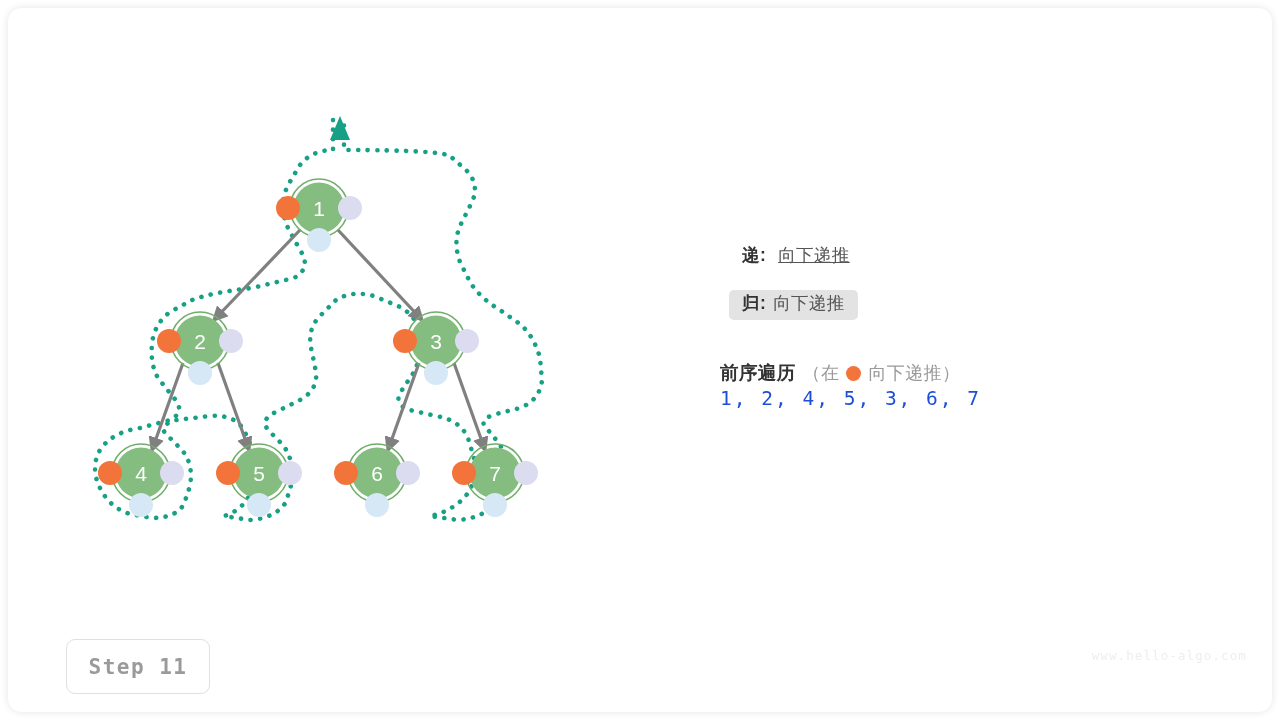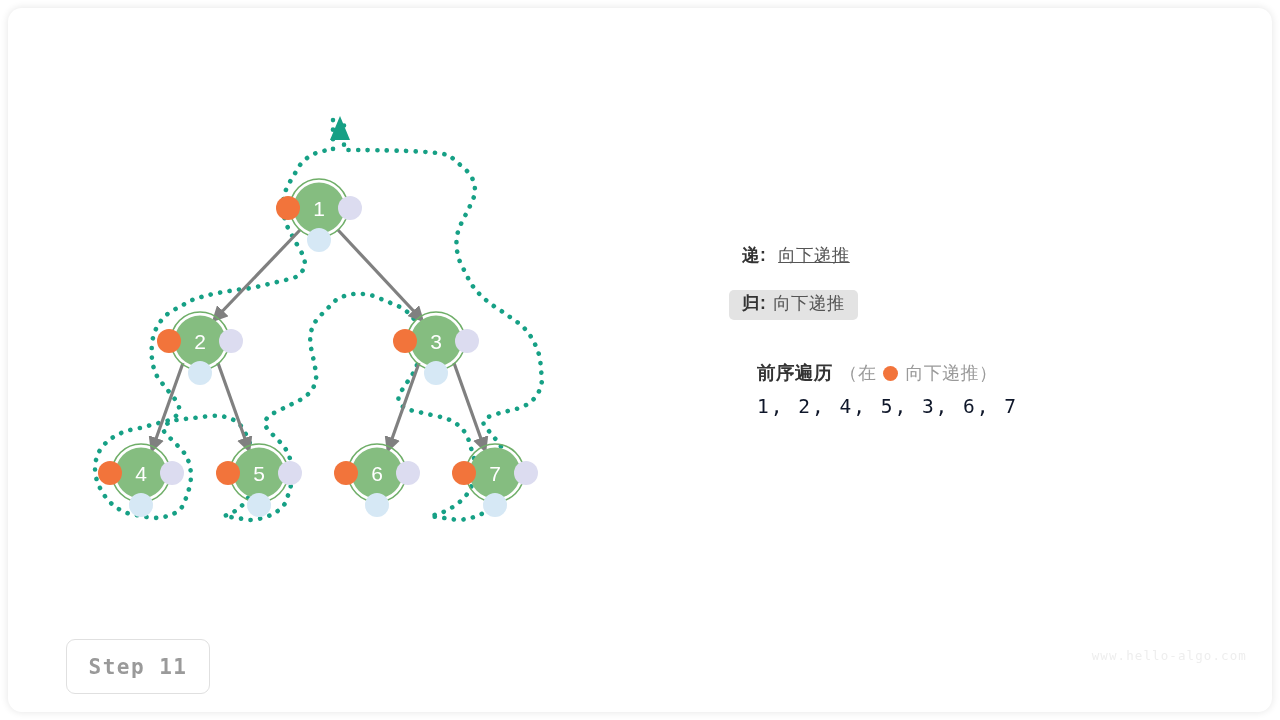--- a/index.html
+++ b/index.html
@@ -65,21 +65,21 @@
     font-weight: bold;
     color: #333333;
   }
   .legend-val {
     color: #555555;
     font-weight: normal;
   }
 
   .traverse-block {
     position: absolute;
-    left: 757px;
+    left: 720px;
     top: 360px;
     width: 500px;
   }
   .traverse-title {
     font-size: 18px;
     letter-spacing: 0.4px;
     color: #9a9a9a;
     display: flex;
     align-items: center;
     white-space: nowrap;
@@ -94,24 +94,24 @@
     display: inline-block;
     width: 15px;
     height: 15px;
     border-radius: 50%;
     background: #f2743b;
     margin: 0 7px;
     position: relative;
     top: 1px;
   }
   .traverse-seq {
-    margin-top: 10px;
+    margin-top: 2px;
     font-family: "DejaVu Sans Mono", monospace;
     font-size: 19.5px;
-    color: #0f172a;
+    color: #1d4ed8;
     letter-spacing: 2.0px;
     white-space: nowrap;
   }
 
   
   #step-badge {
     position: absolute;
     left: 36px;
     top: 639px;
     width: 144px;

